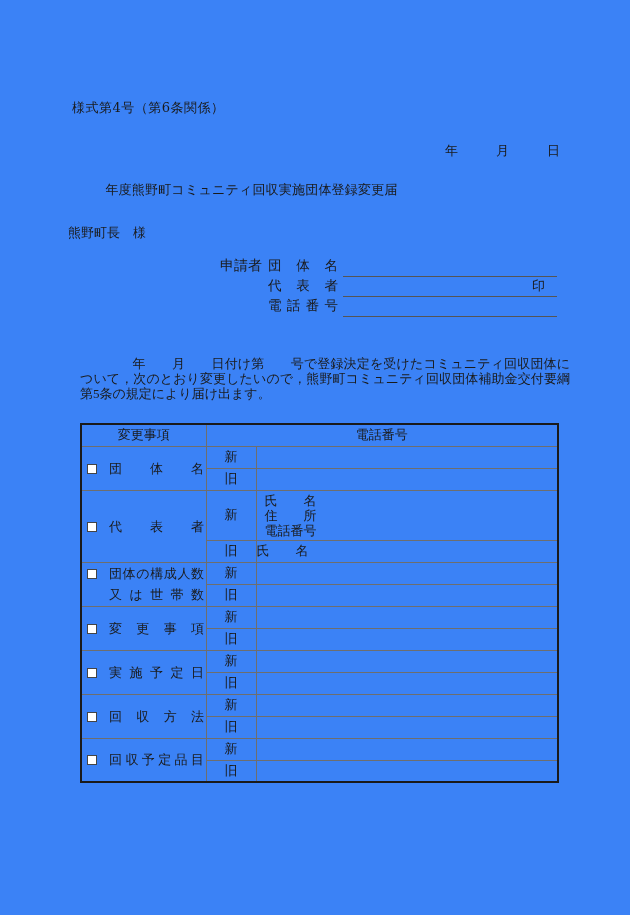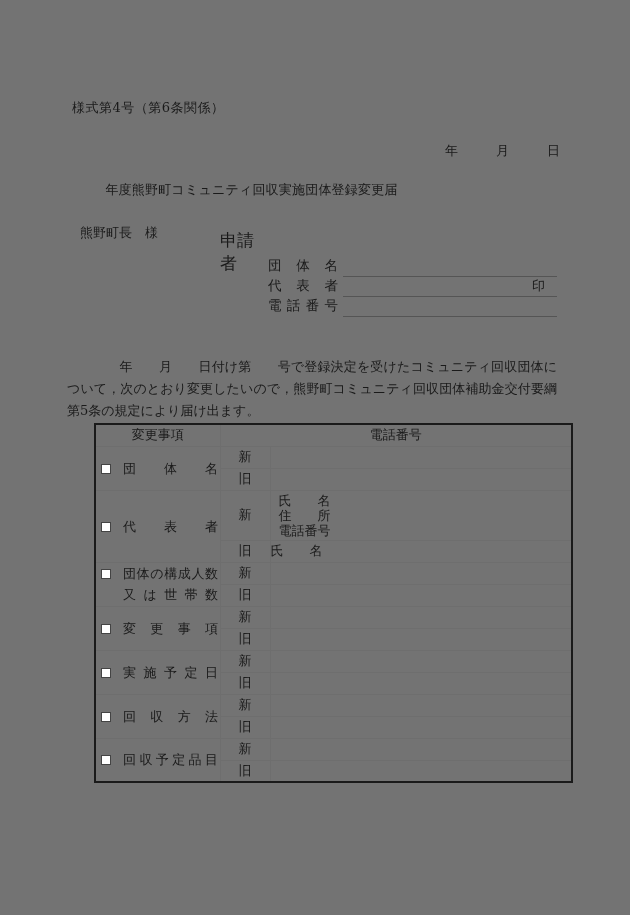--- a/index.html
+++ b/index.html
@@ -4,48 +4,48 @@
 <style>
   * { margin: 0; padding: 0; box-sizing: border-box; }
   html, body { background: #ffffff; }
   body {
     width: 630px; height: 915px;
     font-family: "DejaVu Serif", "Liberation Serif", serif;
   }
   .page {
     position: relative;
     width: 630px; height: 915px;
-    background: #737373;
+    background: #3b82f6;
     color: #1a1a1a;
     font-size: 13px;
   }
 
   
   .form-number { position: absolute; left: 72px; top: 99px; letter-spacing: 0.5px; }
   .date-line   { position: absolute; left: 445px; top: 142px; display: flex; gap: 38px; }
   .doc-title   { position: absolute; left: 0; top: 181px; width: 503px; text-align: center; letter-spacing: 0.2px; }
-  .addressee   { position: absolute; left: 80px; top: 224px; }
+  .addressee   { position: absolute; left: 68px; top: 224px; }
 
   
   .applicant { position: absolute; left: 220px; top: 257px; }
   .app-row   { display: flex; height: 20px; align-items: flex-end; }
-  .app-who   { width: 42px; font-size: 17px; padding-bottom: 2px; }
+  .app-who   { width: 42px; font-size: 14px; padding-bottom: 2px; }
   .app-label { width: 70px; margin-left: 6px; font-size: 13.5px; padding-bottom: 2px; }
   .app-line  { width: 214px; margin-left: 5px; height: 20px;
                border-bottom: 1px solid #555; position: relative; }
   .seal      { position: absolute; right: 12px; bottom: 1px; font-size: 13px; }
 
   .spread { text-align: justify; text-align-last: justify; text-justify: inter-character; }
 
   
-  .body-text { position: absolute; left: 67px; top: 356px; width: 490px;
-               line-height: 22px; text-align: justify; }
-
-  
-  table.change { position: absolute; left: 94px; top: 423px; width: 477px;
+  .body-text { position: absolute; left: 80px; top: 356px; width: 490px;
+               line-height: 15px; text-align: justify; font-family: Liberation Serif, serif; }
+
+  
+  table.change { position: absolute; left: 80px; top: 423px; width: 477px;
                  border-collapse: collapse; table-layout: fixed;
                  border: 2px solid #1a1a1a; font-size: 13px; color: #1a1a1a; }
   .change th, .change td { border: 1px solid #6e6e6e; font-weight: normal; padding: 0; }
   .change tr { height: 22px; }
   .change th { text-align: center; }
   .item-cell { vertical-align: middle; }
   .item { display: flex; align-items: flex-start; }
   .cb   { display: inline-block; width: 10px; height: 10px;
           border: 1px solid #444; background: #fff; flex: none; margin: 6px 0 0 5px; }
   .lbl  { margin-left: 12px; width: 95px; }

